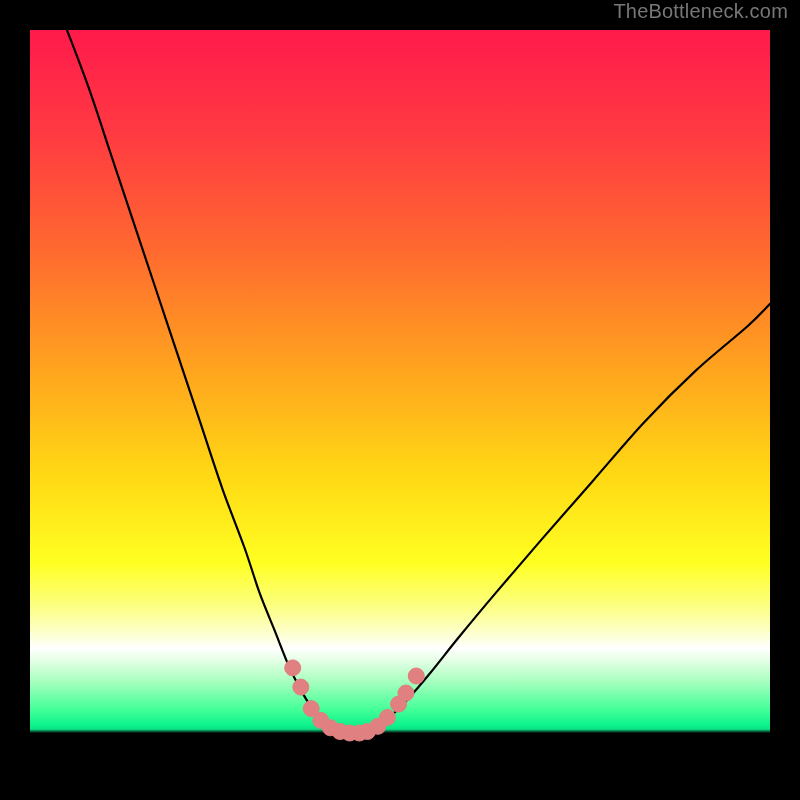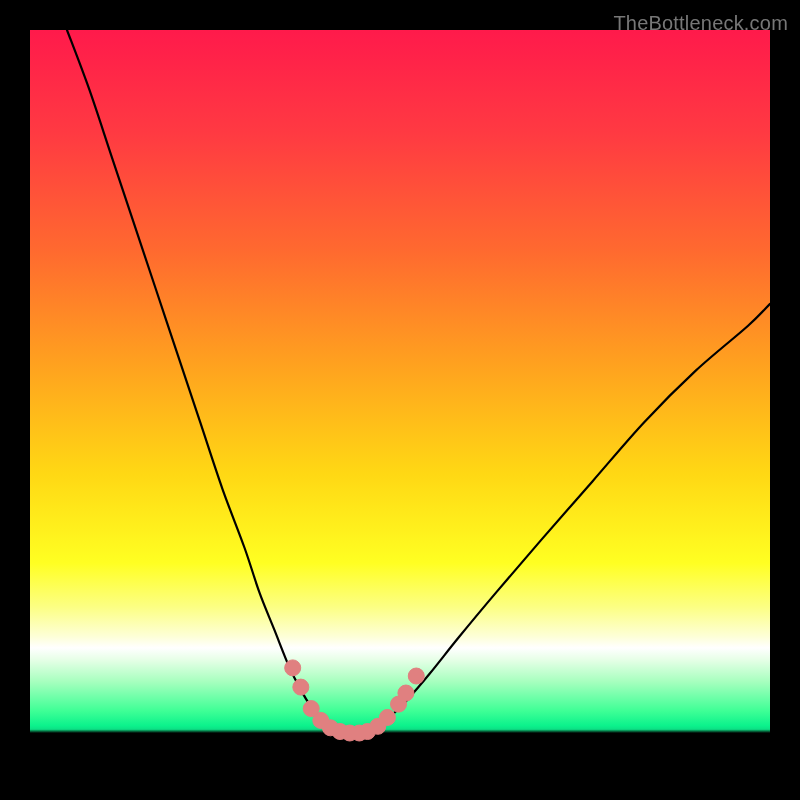--- a/index.html
+++ b/index.html
@@ -22,21 +22,21 @@
   .plot-area {
     position: absolute;
     left: 0;
     top: 0;
     width: 740px;
     height: 740px;
     overflow: hidden;
   }
   .watermark {
     position: absolute;
-    top: 12px;
+    top: 0;
     right: 12px;
     color: #777;
     font-size: 20px;
     font-weight: 500;
     letter-spacing: 0.2px;
     z-index: 50;
     user-select: none;
   }
   svg {
     display: block;

